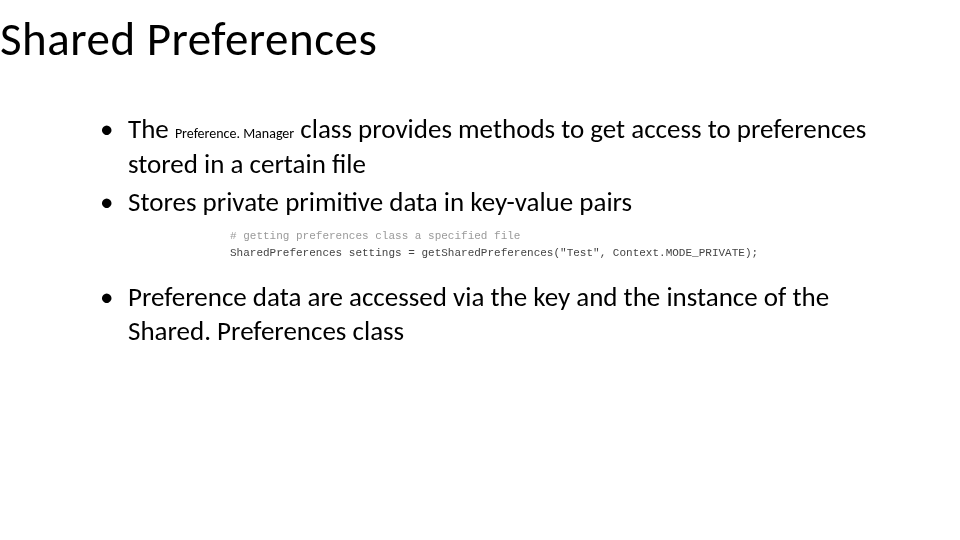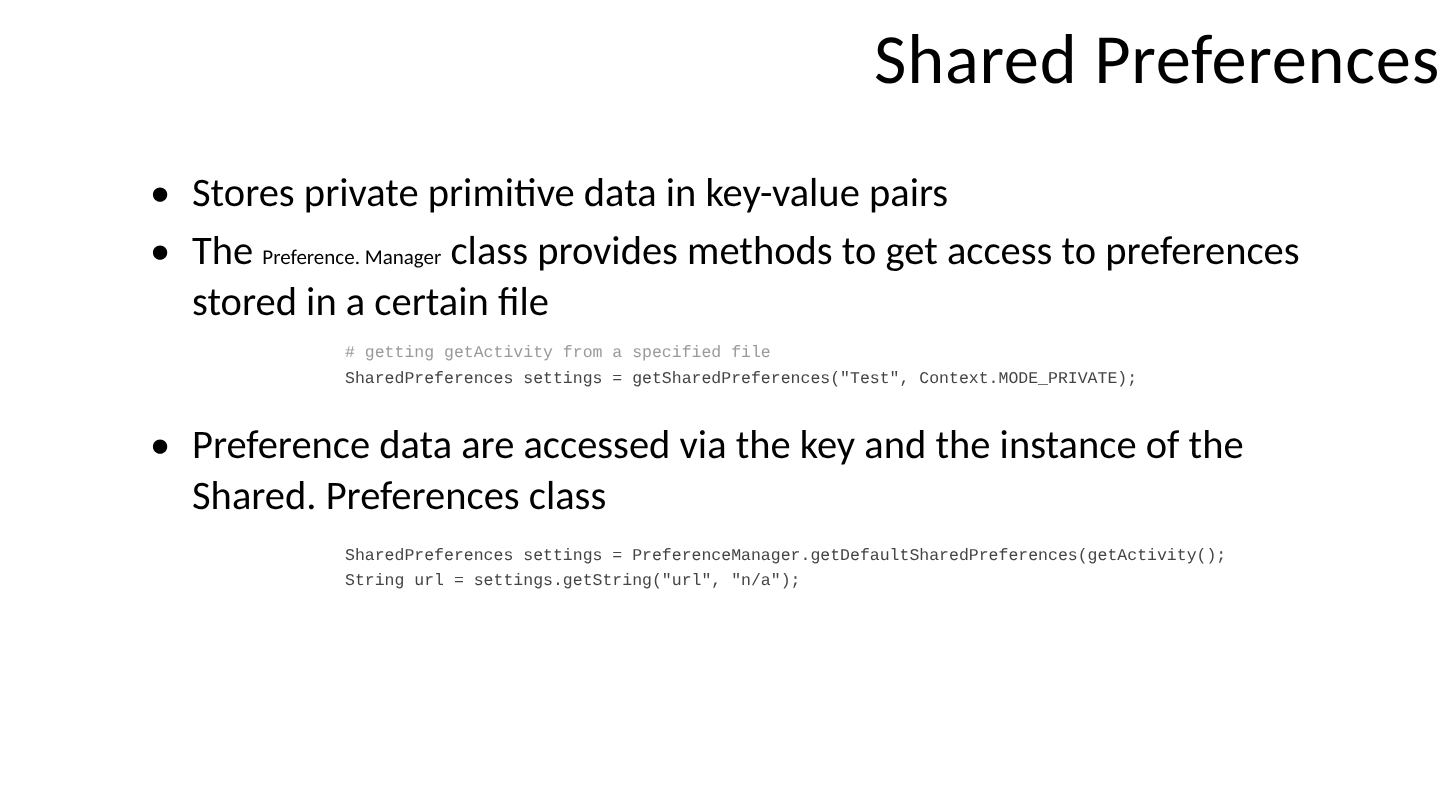--- a/index.html
+++ b/index.html
@@ -12,21 +12,21 @@
     color: #000000;
     overflow: hidden;
   }
   .slide {
     width: 960px;
     height: 540px;
     position: relative;
     box-sizing: border-box;
   }
   .title {
-    text-align: right;
+    text-align: left;
     font-size: 47px;
     font-weight: 400;
     margin-top: 10px;
     margin-bottom: 44px;
     letter-spacing: 0.5px;
   }
   .body {
     padding-left: 100px;
     padding-right: 60px;
   }
@@ -69,35 +69,31 @@
 </head>
 <body>
 
 <div class="slide">
 
   <div class="title">Shared Preferences</div>
 
   <div class="body">
     <ul>
 
-      <li>Stores private primitive data in key-value pairs</li>
-
       <li>
         <span>The </span><span class="small-class">Preference. Manager</span><span> class provides methods to get access to preferences stored in a certain file</span>
       </li>
+
+      <li>Stores private primitive data in key-value pairs</li>
     </ul>
 
     <div class="code-block">
-      <div class="code-line cm"># getting getActivity from a specified file</div>
+      <div class="code-line cm"># getting preferences class a specified file</div>
       <div class="code-line">SharedPreferences settings = getSharedPreferences("Test", Context.MODE_PRIVATE);</div>
     </div>
 
     <ul>
       <li>Preference data are accessed via the key and the instance of the Shared. Preferences class</li>
     </ul>
 
-    <div class="code-block" style="margin-top:14px;">
-      <div class="code-line">SharedPreferences settings = PreferenceManager.getDefaultSharedPreferences(getActivity();</div>
-      <div class="code-line">String url = settings.getString("url", "n/a");</div>
-    </div>
 
   </div>
 </div>
 
 </body></html>

